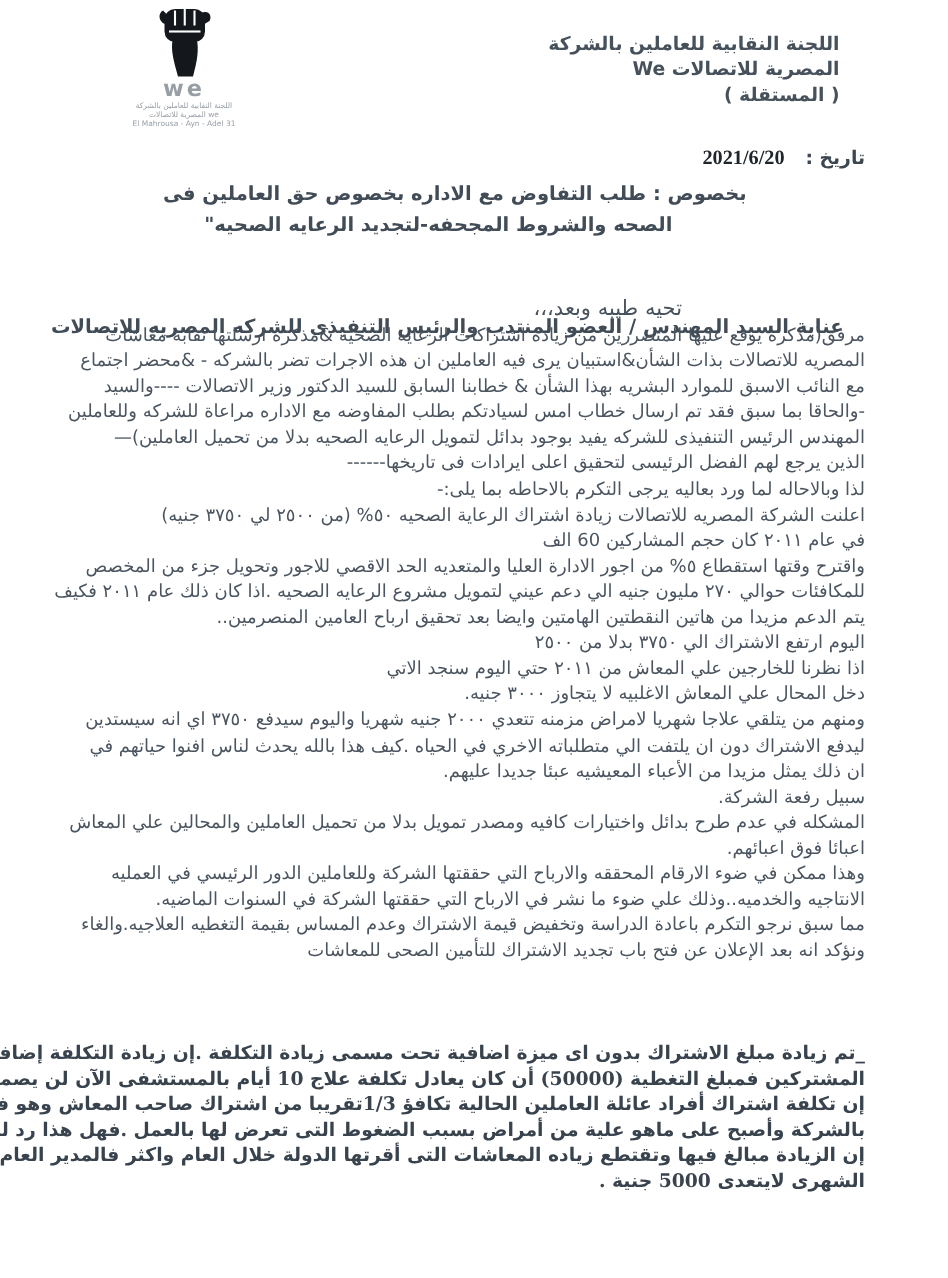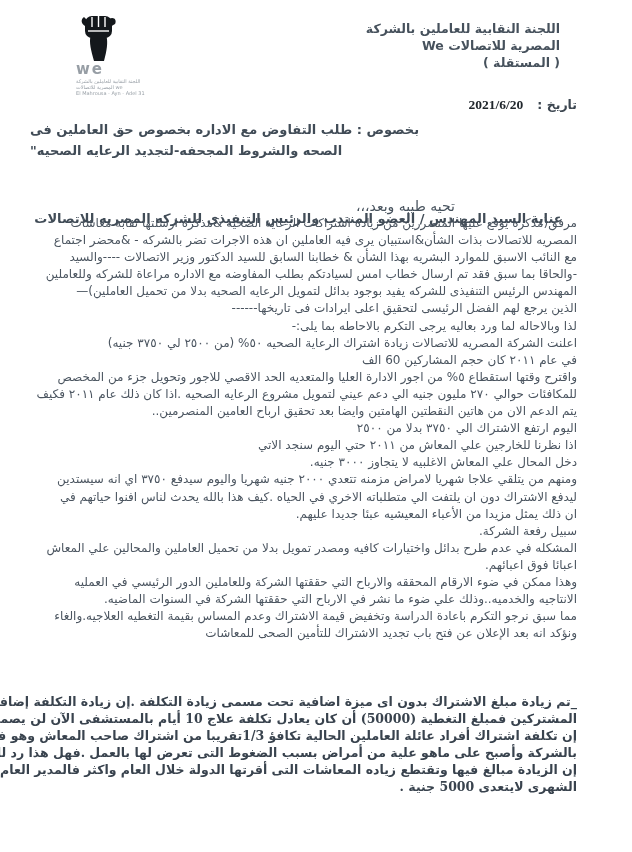--- a/index.html
+++ b/index.html
@@ -8,22 +8,22 @@
     position:relative;
     width:632px; height:852px;
     margin:0 auto;
     background:#ffffff;
     overflow:hidden;
     direction:rtl;
     font-family:"DejaVu Sans", sans-serif;
   }
   
   .logo {
-    position:absolute; left:76px; top:12px; width:94px;
-    direction:ltr;
+    position:absolute; left:76px; top:2px; width:94px;
+    text-align:center; direction:ltr;
   }
   .fist-wrap { height:50px; }
   .we-mark {
     font-family:"DejaVu Sans", sans-serif;
     font-size:15px; font-weight:bold; letter-spacing:2px;
     color:#979ea5; line-height:14px;
   }
   .logo-captions { margin-top:2px; }
   .logo-captions div {
     font-size:5px; line-height:6px; color:#99a0a7;
@@ -41,21 +41,21 @@
   
   .date-row {
     position:absolute; top:97px; right:55px;
     display:flex; flex-direction:row; align-items:baseline; gap:14px;
   }
   .date-label { font-size:12.5px; font-weight:bold; color:#3d4751; }
   .date-value { font-size:13.5px; font-weight:bold; color:#20262c; direction:ltr;font-family:Liberation Serif, serif; }
   
   .subject {
     position:absolute; top:119px; right:55px; left:30px;
-    text-align:left;
+    text-align:center;
   }
   .subject .s-line {
     font-size:13px; font-weight:bold; color:#414c57;
     line-height:21px; white-space:nowrap;
   }
   .subject .s-line.indent { margin-left:0; padding-left:0; padding-right:22px; }
   
   .attention {
     position:absolute; top:168px; right:55px; left:20px;
     font-size:13px; font-weight:bold; color:#414c57;
@@ -141,21 +141,21 @@
       <div>المصريه للاتصالات بذات الشأن&amp;استبيان يرى فيه العاملين ان هذه الاجرات تضر بالشركه - &amp;محضر اجتماع</div>
       <div>مع النائب الاسبق للموارد البشريه بهذا الشأن &amp; خطابنا السابق للسيد الدكتور وزير الاتصالات ----والسيد</div>
       <div>-والحاقا بما سبق فقد تم ارسال خطاب امس لسيادتكم بطلب المفاوضه مع الاداره مراعاة للشركه وللعاملين</div>
       <div>المهندس الرئيس التنفيذى للشركه يفيد بوجود بدائل لتمويل الرعايه الصحيه بدلا من تحميل العاملين)—</div>
       <div>الذين يرجع لهم الفضل الرئيسى لتحقيق اعلى ايرادات فى تاريخها------</div>
       <div>لذا وبالاحاله لما ورد بعاليه يرجى التكرم بالاحاطه بما يلى:-</div>
       <div>اعلنت الشركة المصريه للاتصالات زيادة اشتراك الرعاية الصحيه ٥٠% (من ٢٥٠٠ لي ٣٧٥٠ جنيه)</div>
       <div>في عام ٢٠١١ كان حجم المشاركين 60 الف</div>
       <div>واقترح وقتها استقطاع ٥% من اجور الادارة العليا والمتعديه الحد الاقصي للاجور وتحويل جزء من المخصص</div>
       <div>للمكافئات حوالي ٢٧٠ مليون جنيه الي دعم عيني لتمويل مشروع الرعايه الصحيه .اذا كان ذلك عام ٢٠١١ فكيف</div>
-      <div>يتم الدعم الان من هاتين النقطتين الهامتين وايضا بعد تحقيق ارباح العامين المنصرمين..</div>
+      <div>يتم الدعم مزيدا من هاتين النقطتين الهامتين وايضا بعد تحقيق ارباح العامين المنصرمين..</div>
       <div>اليوم ارتفع الاشتراك الي ٣٧٥٠ بدلا من ٢٥٠٠</div>
       <div>اذا نظرنا للخارجين علي المعاش من ٢٠١١ حتي اليوم سنجد الاتي</div>
       <div>دخل المحال علي المعاش الاغلبيه لا يتجاوز ٣٠٠٠ جنيه.</div>
       <div>ومنهم من يتلقي علاجا شهريا لامراض مزمنه تتعدي ٢٠٠٠ جنيه شهريا واليوم سيدفع ٣٧٥٠ اي انه سيستدين</div>
       <div>ليدفع الاشتراك دون ان يلتفت الي متطلباته الاخري في الحياه .كيف هذا بالله يحدث لناس افنوا حياتهم في</div>
       <div>ان ذلك يمثل مزيدا من الأعباء المعيشيه عبئا جديدا عليهم.</div>
       <div>سبيل رفعة الشركة.</div>
       <div>المشكله في عدم طرح بدائل واختيارات كافيه ومصدر تمويل بدلا من تحميل العاملين والمحالين علي المعاش</div>
       <div>اعبائا فوق اعبائهم.</div>
       <div>وهذا ممكن في ضوء الارقام المحققه والارباح التي حققتها الشركة وللعاملين الدور الرئيسي في العمليه</div>

